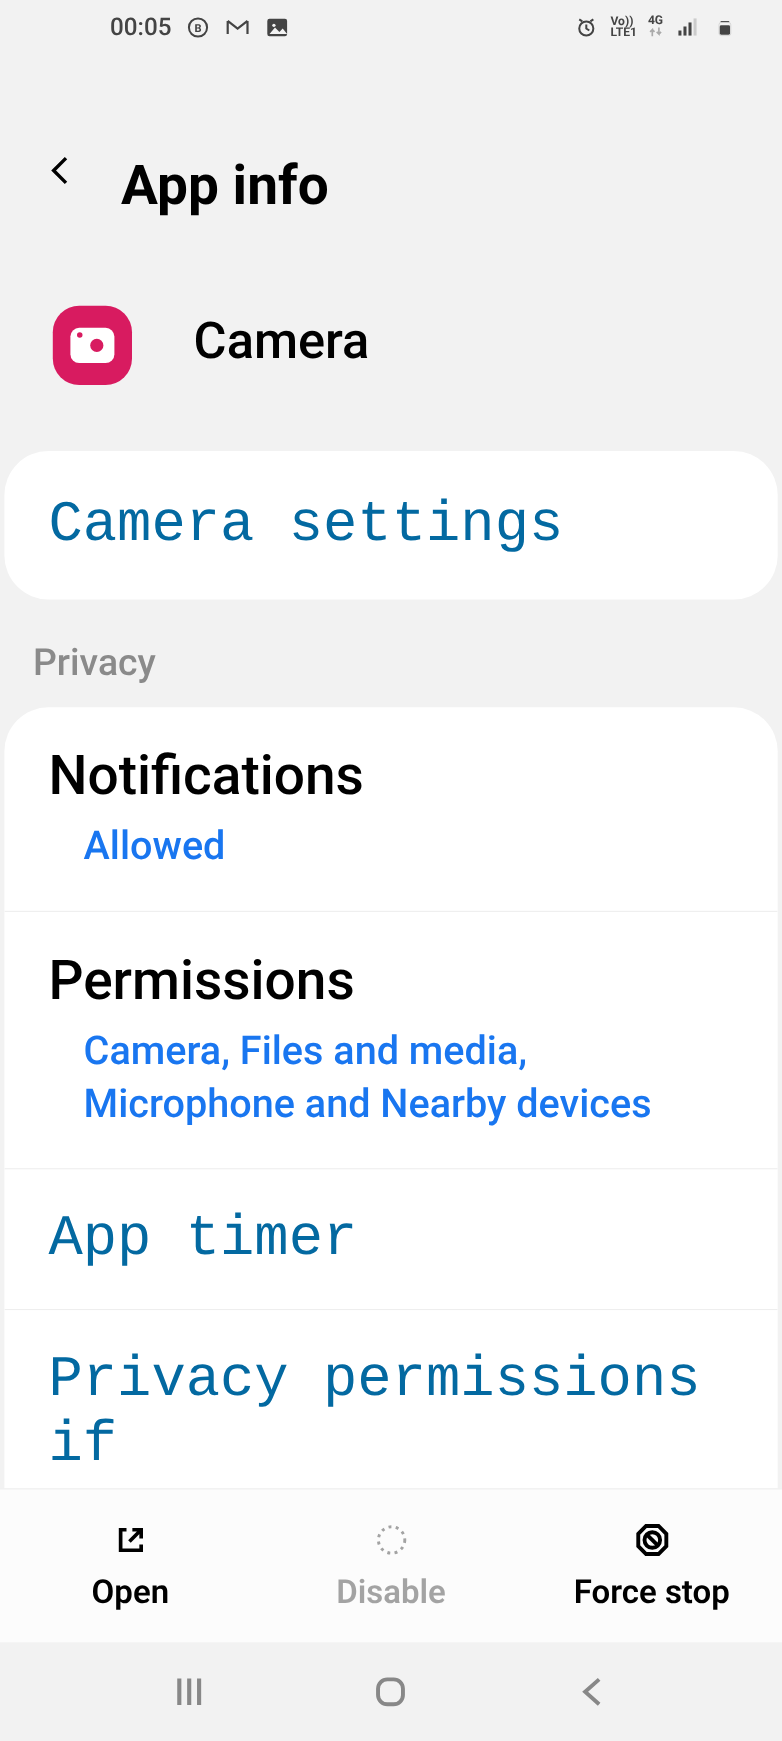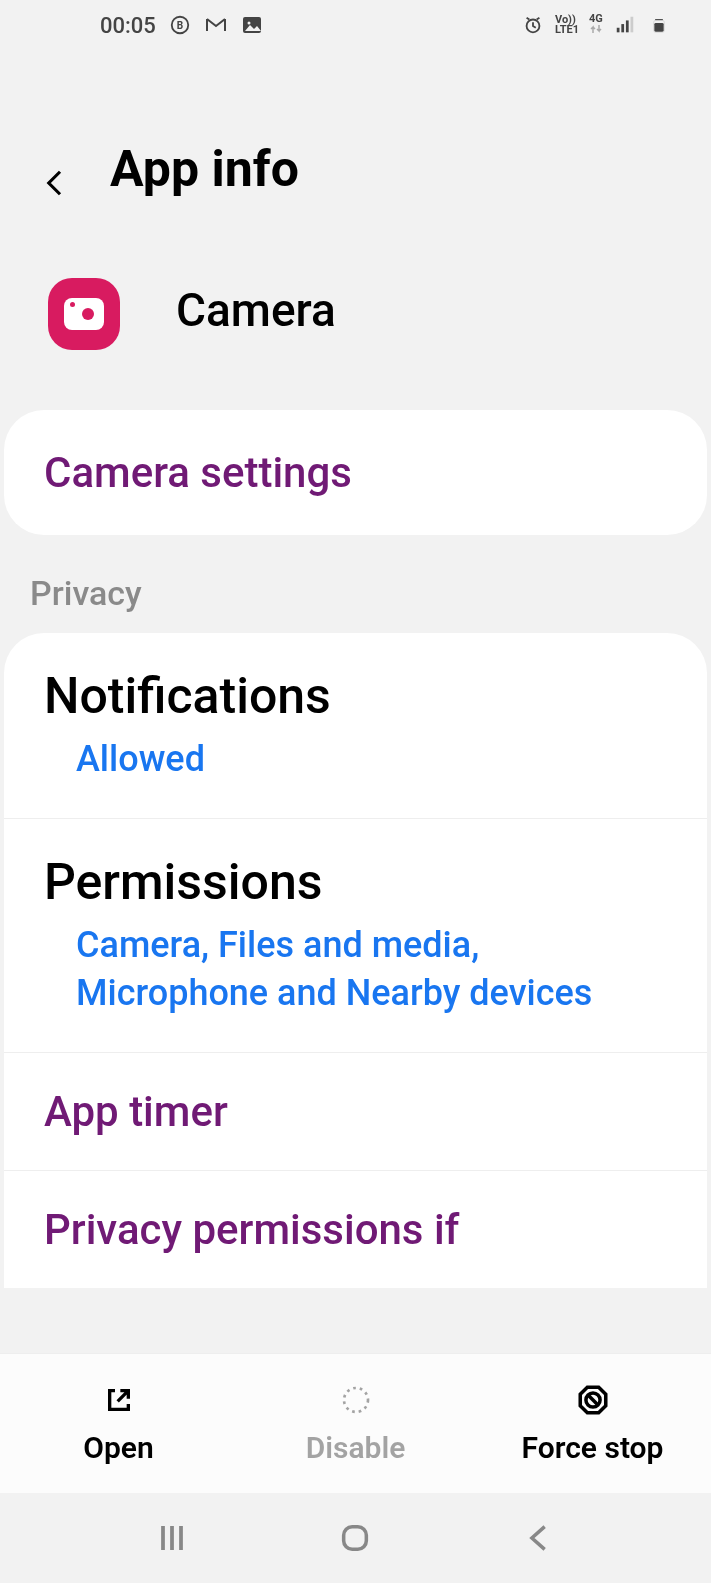--- a/index.html
+++ b/index.html
@@ -15,21 +15,21 @@
     color: #444;
     font-weight: 500;
   }
   .status-left { display: flex; align-items: center; gap: 12px; }
   .status-right { display: flex; align-items: center; gap: 10px; }
   .status-icon { width: 24px; height: 24px; display: flex; align-items: center; justify-content: center; }
   .lte-block { font-size: 11px; line-height: 10px; font-weight: 700; text-align: left; }
 
   .header {
     display: flex;
-    align-items: flex-end;
+    align-items: flex-start;
     padding: 90px 40px 40px 40px;
     gap: 40px;
   }
   .back-arrow {
     width: 30px; height: 30px;
     display: flex; align-items: center; justify-content: center;
   }
   .page-title {
     font-size: 50px;
     font-weight: 700;
@@ -95,23 +95,24 @@
     border-bottom: 1px solid #eee;
   }
   .row:last-child { border-bottom: none; }
   .row-title {
     font-size: 50px;
     font-weight: 500;
     color: #000;
     margin-bottom: 10px;
   }
   .row-title-only {
-    font-size: 42px;
-    font-weight: 500;
-    color: #701a75;
+    font-size: 52px;
+    font-weight: 500;
+    color: #0369a1;
+    font-family: Liberation Mono, monospace;
   }
   .row-sub {
     font-size: 36px;
     color: #1976f0;
     font-weight: 500;
     line-height: 1.35;
     margin-left: 32px;
   }
   .section-label {
     font-size: 34px;

